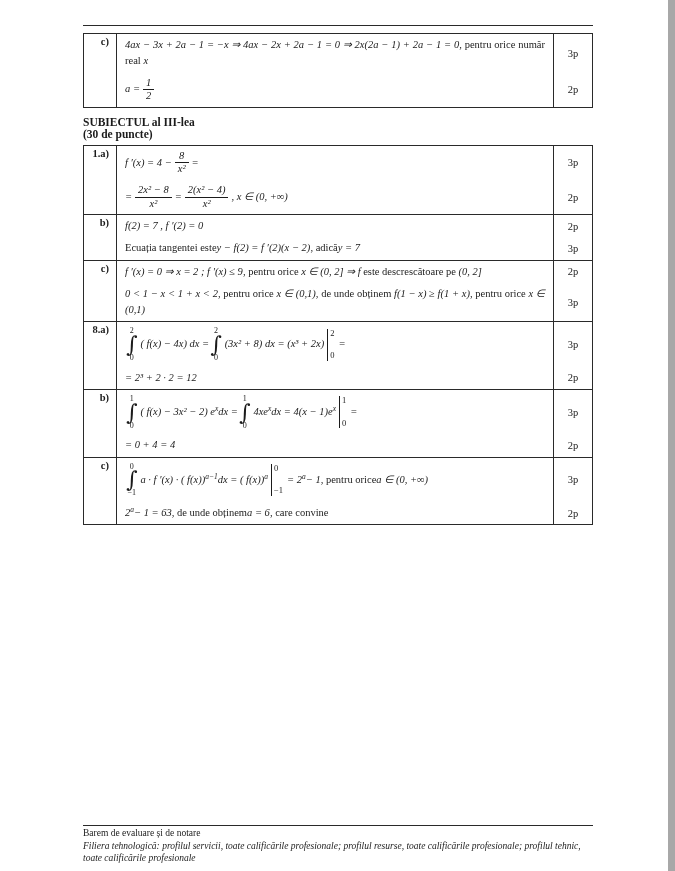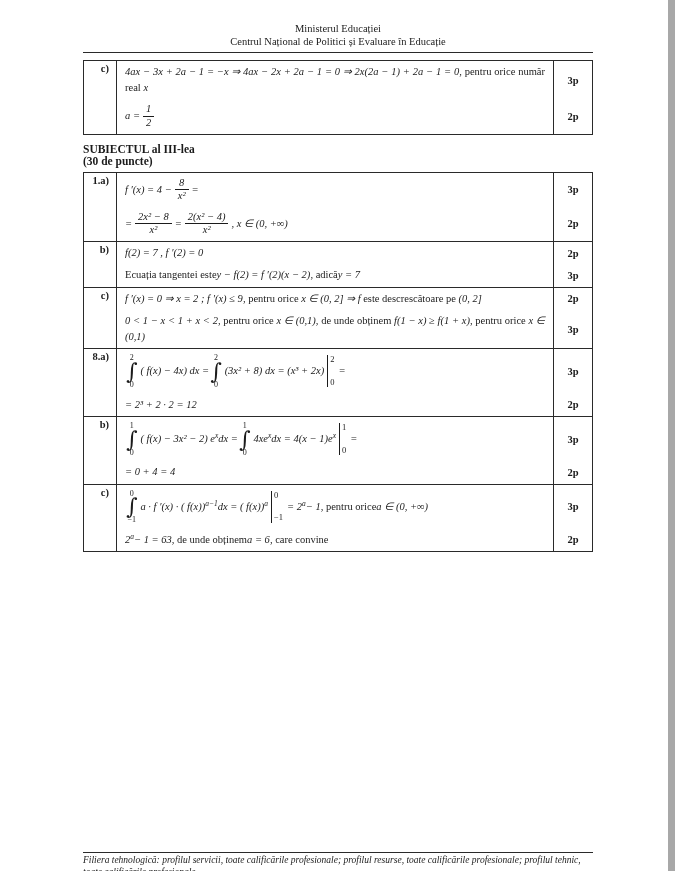--- a/index.html
+++ b/index.html
@@ -22,21 +22,21 @@
     flex:0 0 33px; width:33px; box-sizing:border-box; border-right:1px solid #2a2a2a;
     font-weight:bold; text-align:right; padding:2px 7px 0 0; font-size:10.5px;
   }
   .rbody { flex:1; display:flex; flex-direction:column; min-width:0; }
   .sub { display:flex; align-items:stretch; flex:1; }
   .cnt { flex:1; min-width:0; padding:3px 8px; line-height:1.55; display:flex; flex-wrap:wrap; align-items:center; align-content:center; }
   .cnt.blk { display:block; }
   .cnt.just { display:block; text-align:justify; }
   .pts {
     flex:0 0 38px; width:38px; border-left:1px solid #2a2a2a; display:flex;
-    align-items:center; justify-content:center; font-weight:bold; font-size:10.5px;
+    align-items:center; justify-content:center; font-weight:normal; font-size:10.5px;
   }
 
   .mi { font-style:italic; }
   .tx { font-style:normal; }
   sup { font-size:7.5px; line-height:0; }
 
   .frac { display:inline-block; vertical-align:middle; text-align:center; margin:1px 3px; line-height:1.2; }
   .frac .fn { display:block; padding:0 3px; }
   .frac .fd { display:block; border-top:1px solid #1b1b1b; padding:0 3px; }
 
@@ -59,24 +59,20 @@
   .f1 { display:flex; justify-content:space-between; }
   .it { font-style:italic; }
 </style>
 </head>
 <body>
 
 <div class="edge-strip"></div>
 
 <div class="content">
 
-  <div class="hdr">
-    <div>Ministerul Educației</div>
-    <div>Centrul Național de Politici și Evaluare în Educație</div>
-  </div>
   <div class="rule hdr-rule"></div>
 
   <div class="t t1">
     <div class="row">
       <div class="lbl">c)</div>
       <div class="rbody">
         <div class="sub">
           <div class="cnt just"><span class="mi">4ax − 3x + 2a − 1 = −x ⇒ 4ax − 2x + 2a − 1 = 0 ⇒ 2x(2a − 1) + 2a − 1 = 0</span><span class="tx">, pentru orice număr real </span><span class="mi">x</span></div>
           <div class="pts">3p</div>
         </div>
@@ -269,17 +265,18 @@
         </div>
       </div>
     </div>
 
   </div>
 
   <div class="spacer"></div>
 
   <div class="footer">
     <div class="rule f-rule"></div>
+    <div>Barem de evaluare și de notare</div>
     <div class="it">Filiera tehnologică: profilul servicii, toate calificările profesionale; profilul resurse, toate calificările profesionale; profilul tehnic, toate calificările profesionale</div>
 
   </div>
 
 </div>
 
 </body></html>

